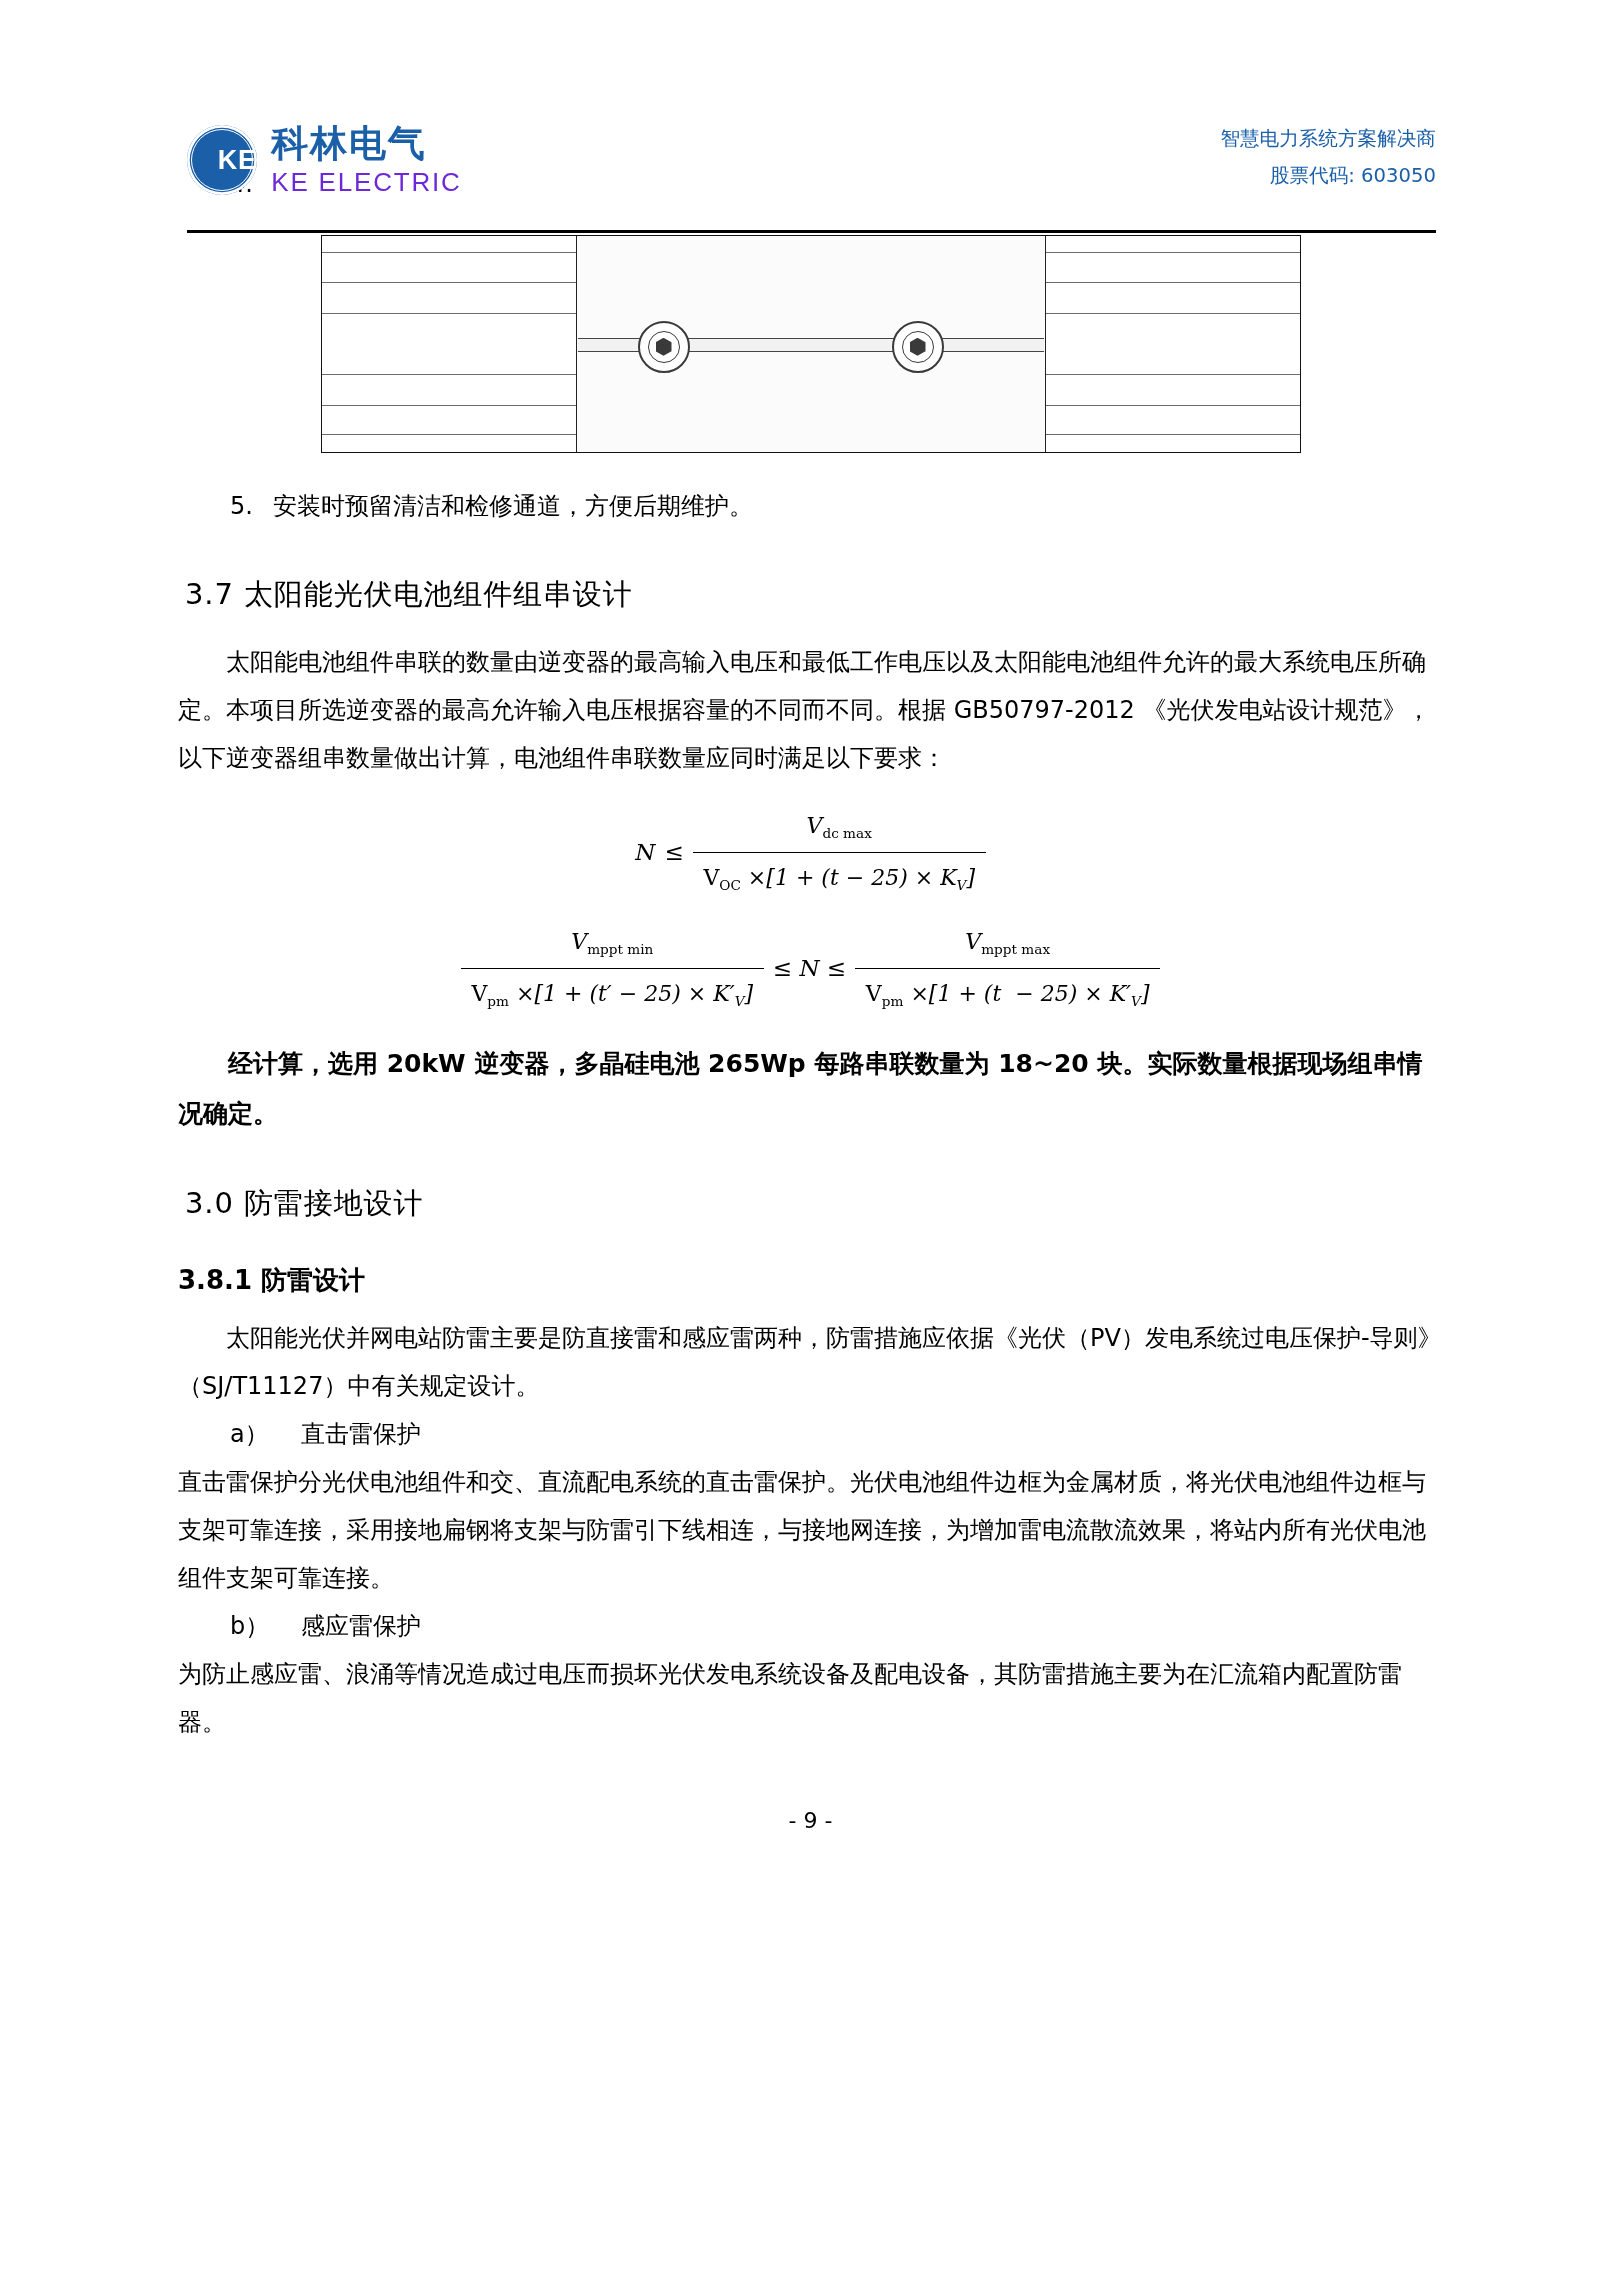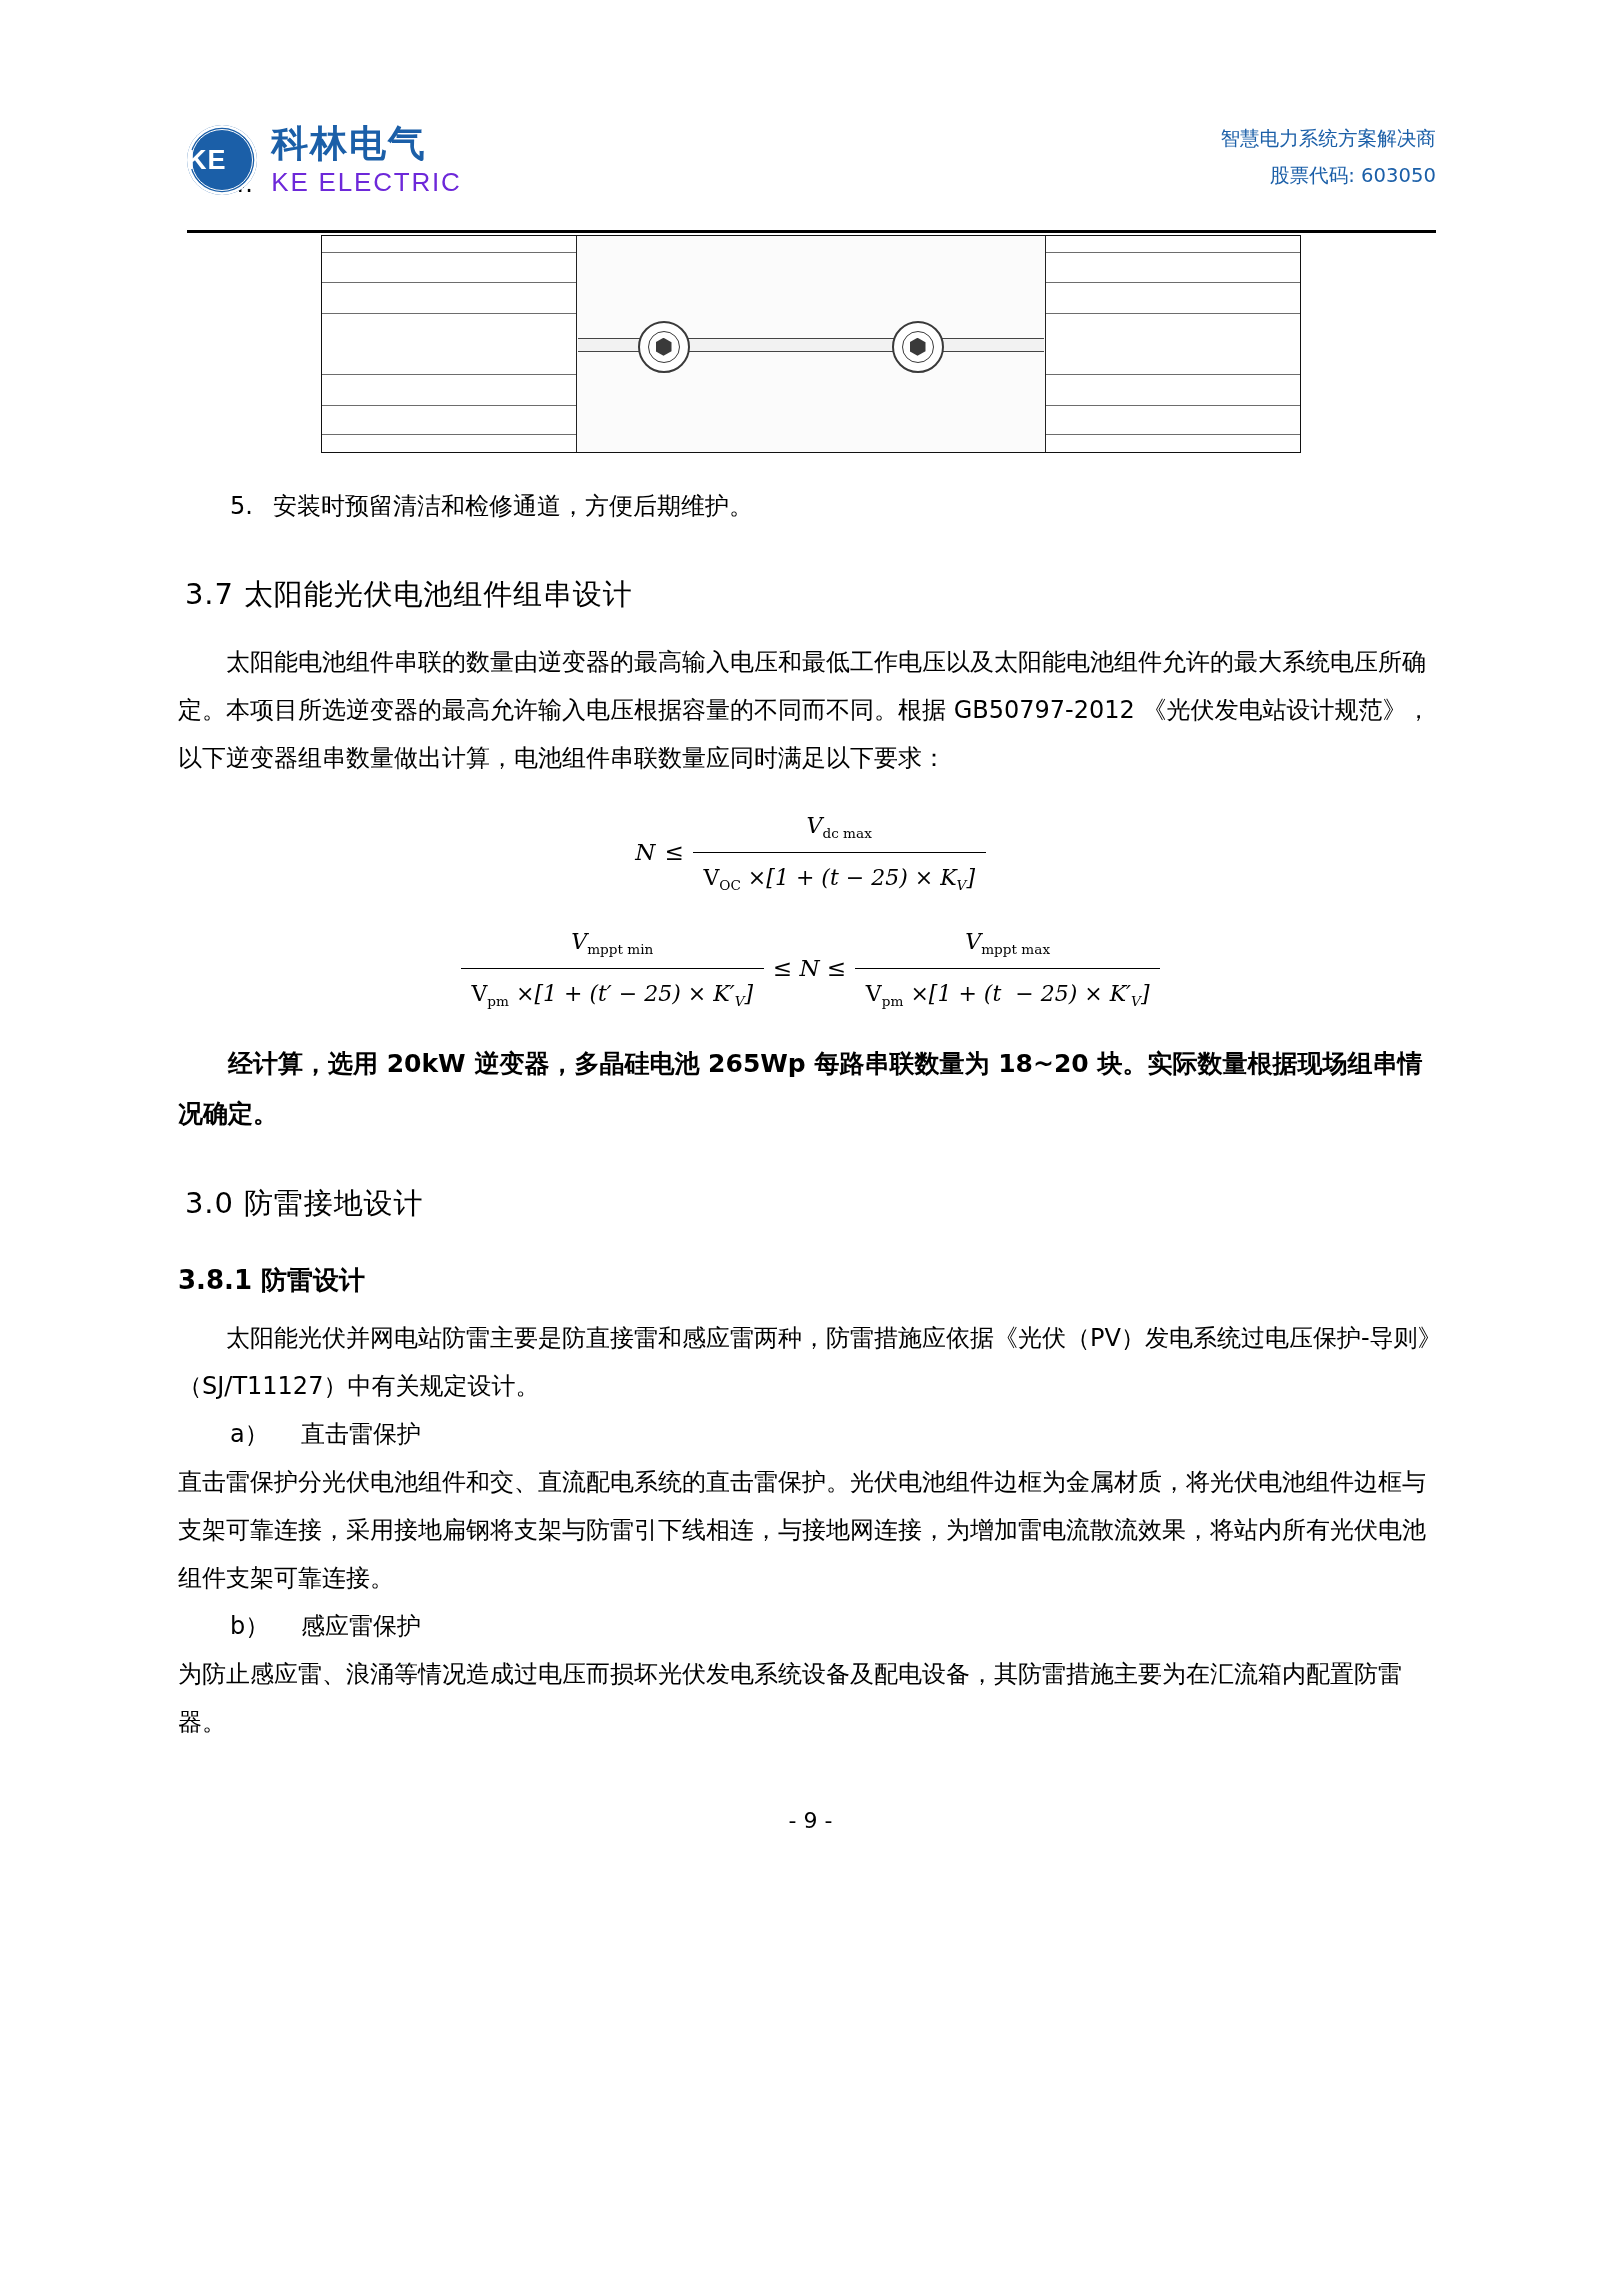--- a/index.html
+++ b/index.html
@@ -38,21 +38,21 @@
     gap: 14.3px;
   }
   .brand-logo {
     width: 70px;
     height: 70px;
     border-radius: 50%;
     background: #1b5fa8;
     position: relative;
     display: flex;
     align-items: center;
-    justify-content: flex-start;
+    justify-content: flex-end;
     box-shadow: inset 0 0 0 2.7px #ffffff;
   }
   .brand-logo::after {
     content: "";
     position: absolute;
     left: 3.6px; top: 3.6px; right: 3.6px; bottom: 3.6px;
     border-radius: 50%;
     border: 1.8px solid #ffffff;
   }
   .brand-logo span {

